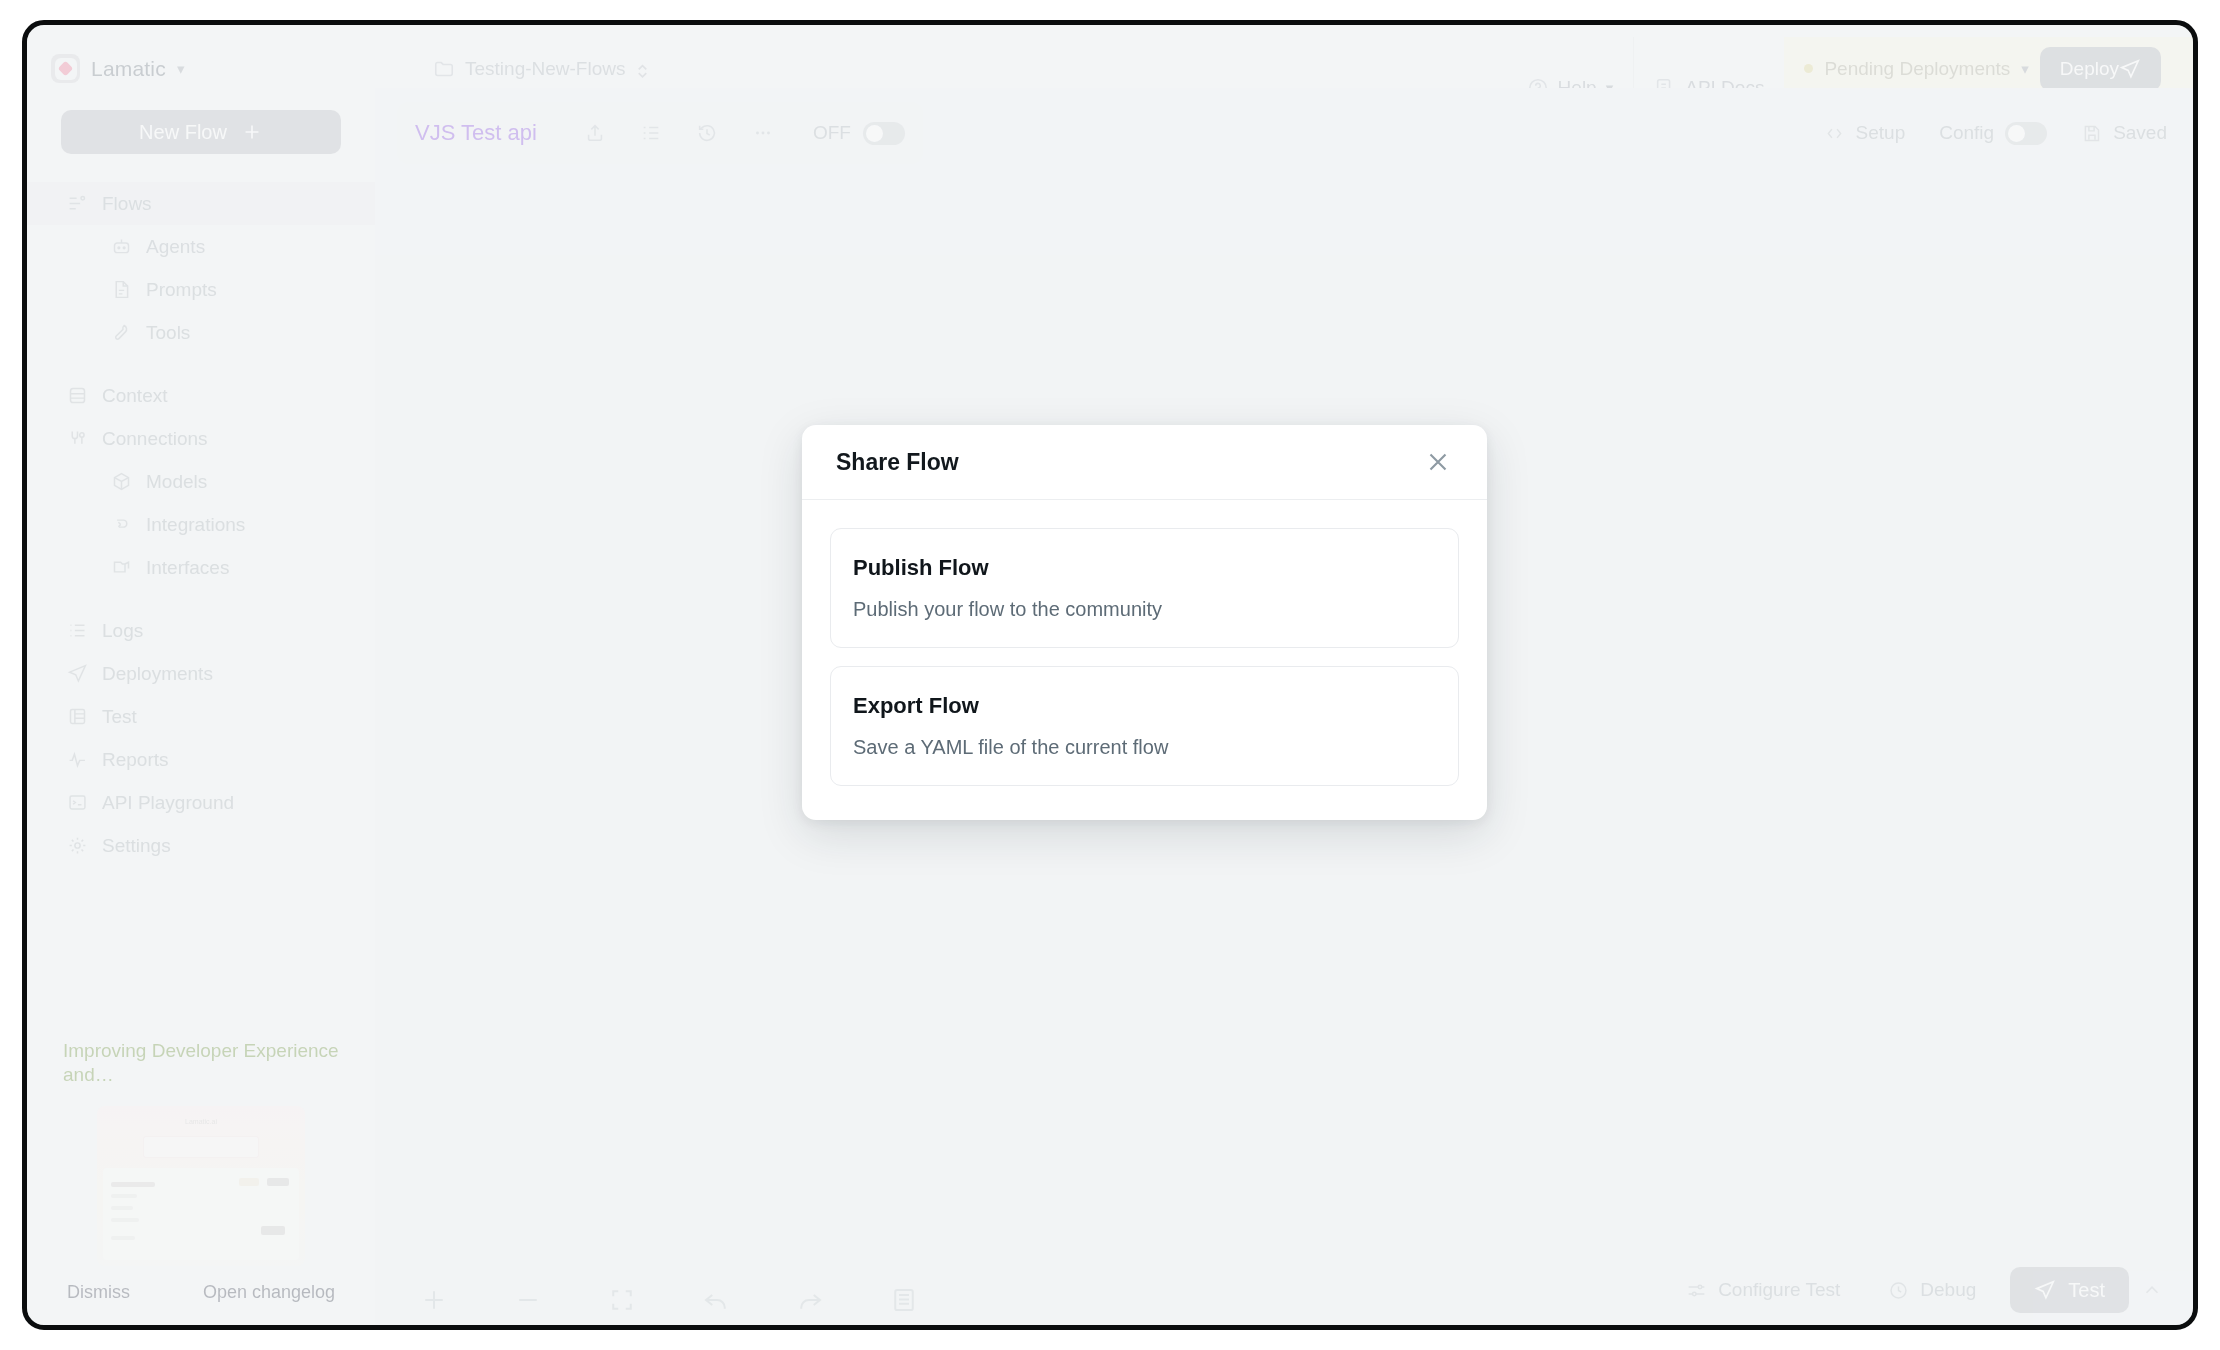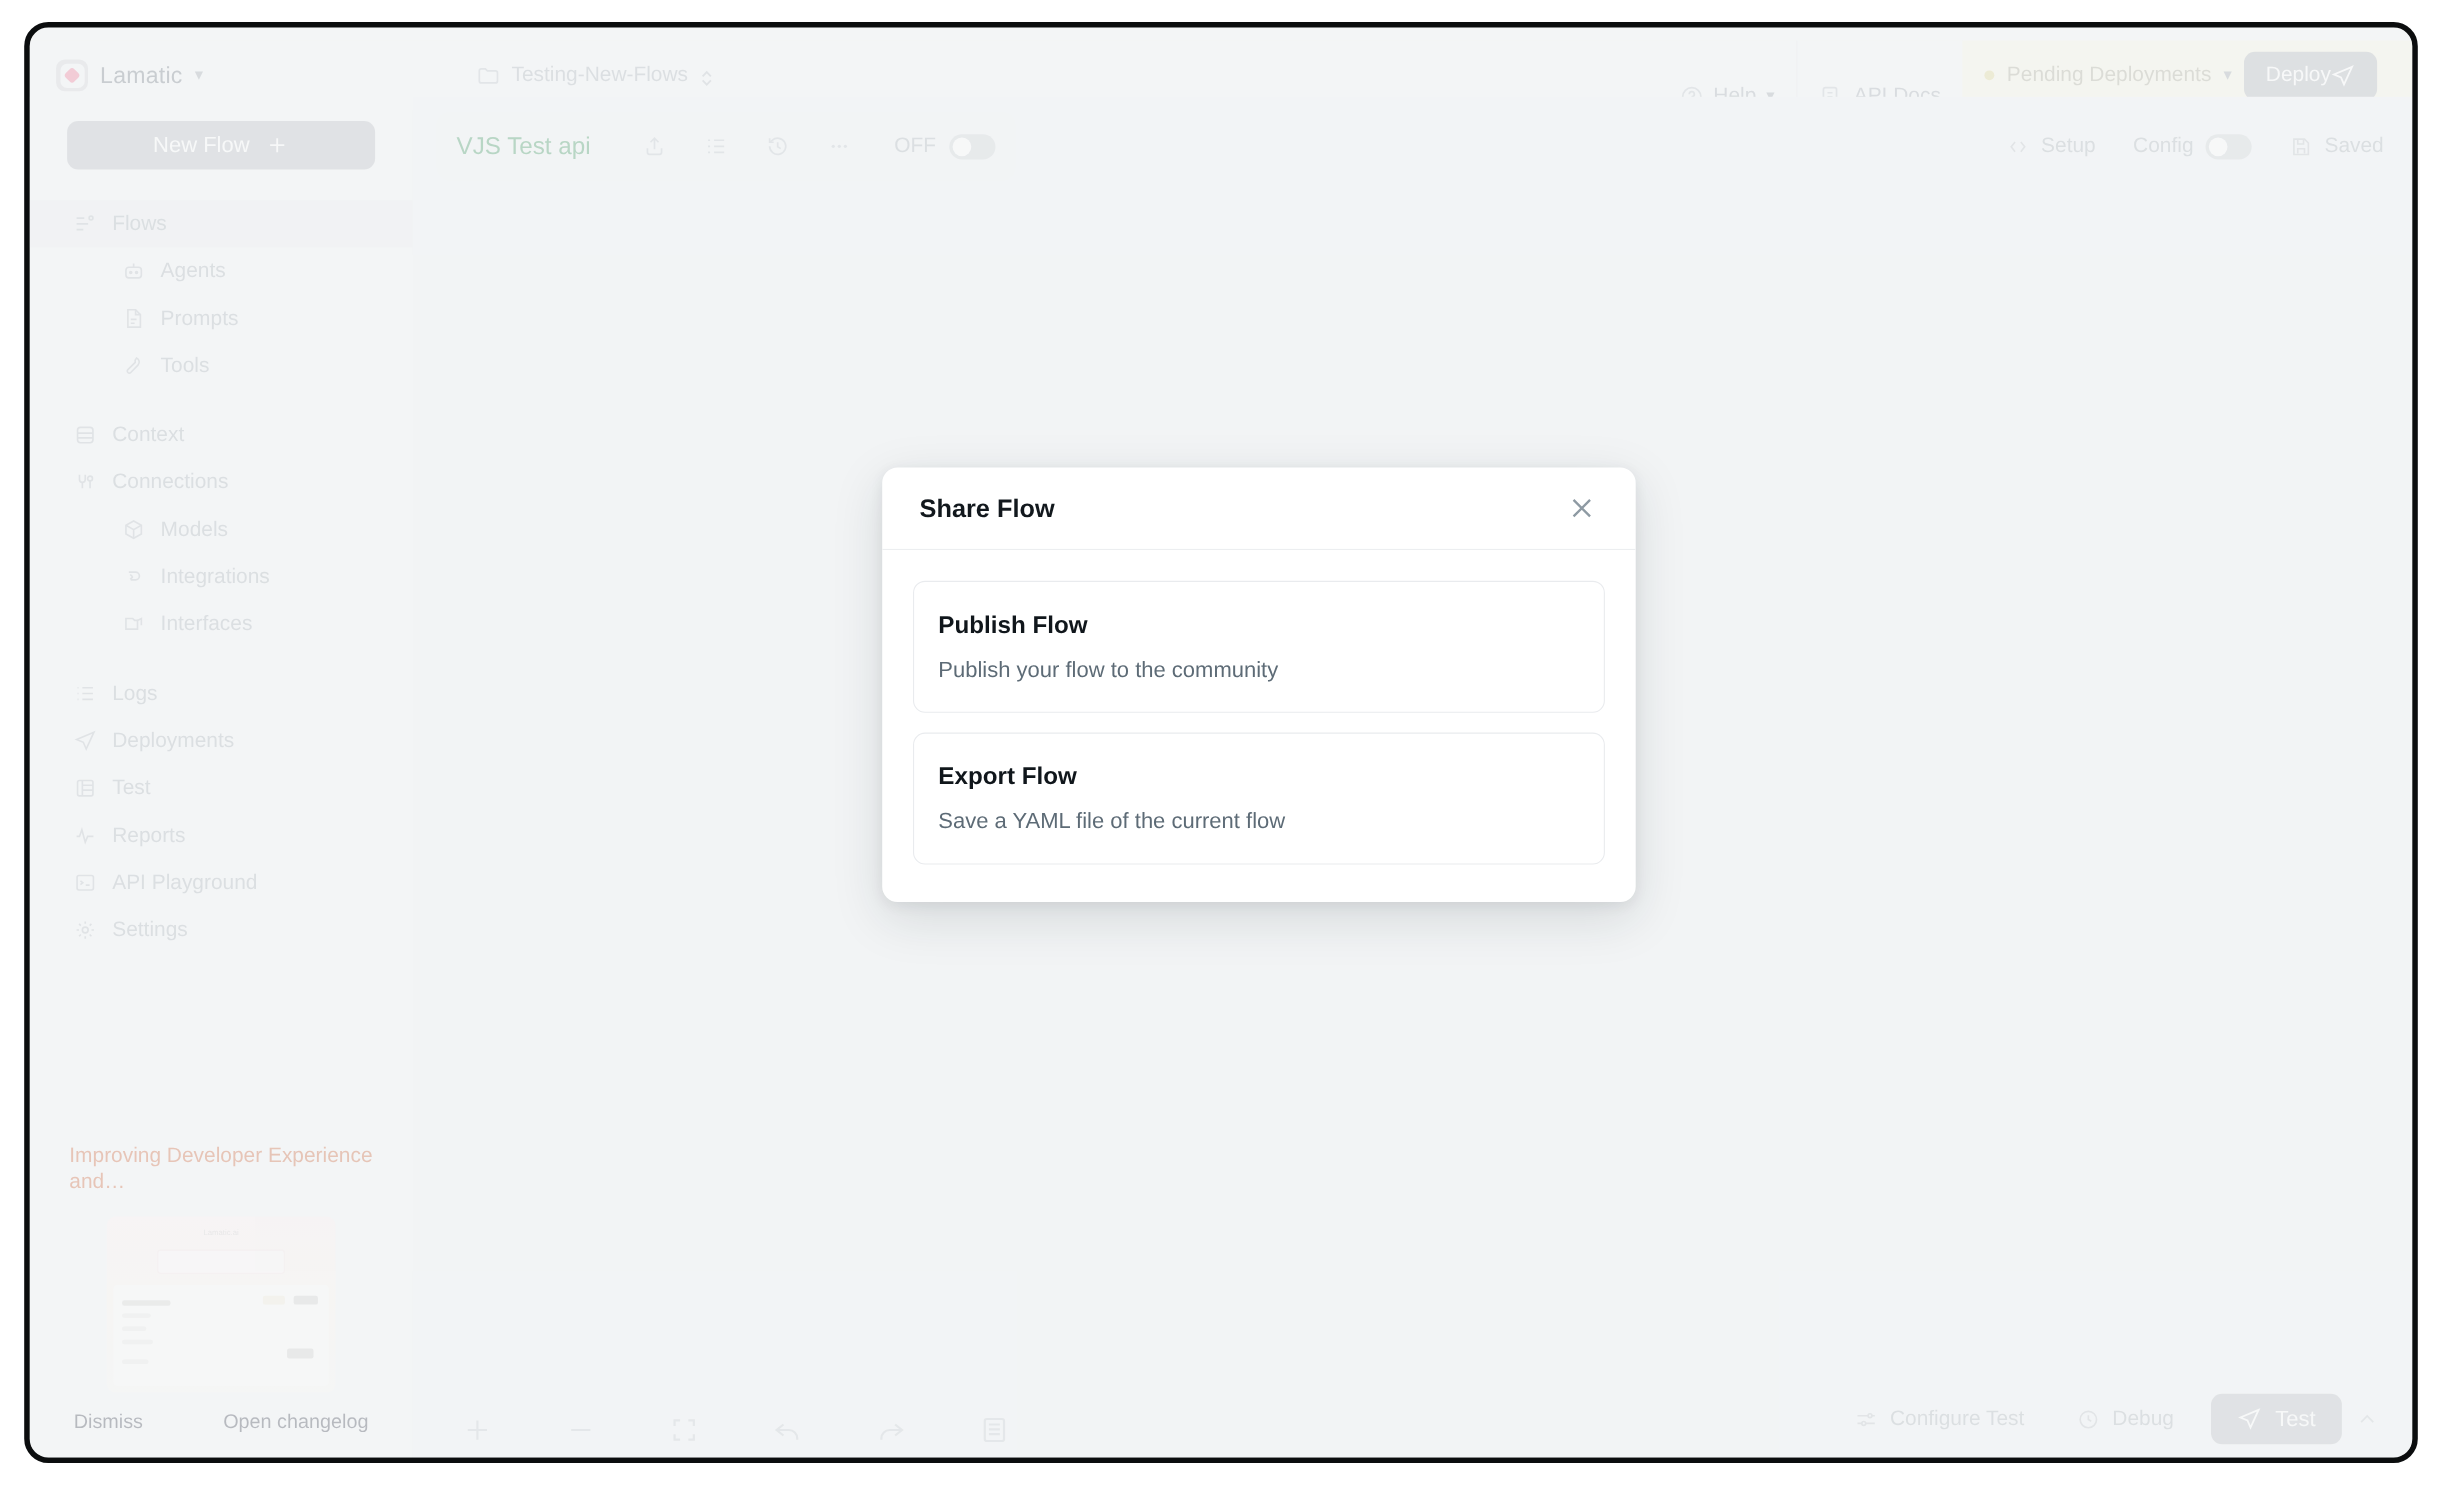--- a/index.html
+++ b/index.html
@@ -141,21 +141,21 @@
   
   #changelog {
     position: absolute;
     left: 18px; bottom: 8px;
     width: 312px;
     border-radius: 14px;
     background: #f2f4f5;
     padding: 16px 18px 10px 18px;
   }
   .cl-title {
-    font-size: 19px; color: #c2410c; line-height: 1.3;
+    font-size: 19px; color: #4d7c0f; line-height: 1.3;
     margin-bottom: 18px;
   }
   .cl-thumb {
     height: 160px;
     border-radius: 8px;
     background: linear-gradient(180deg,#fdf0f0 0%, #fbf4ec 48%, #f7f7f2 100%);
     position: relative;
     overflow: hidden;
     margin: 0 34px;
   }
@@ -192,21 +192,21 @@
   }
   #flow-toolbar {
     position: absolute;
     left: 22px; top: 14px;
     height: 62px;
     display: flex; align-items: center; gap: 0;
     padding: 0 18px;
     border-radius: 12px;
     background: #edf0f1;
   }
-  .flow-title { font-size: 22px; color: #15803d; padding-right: 30px; }
+  .flow-title { font-size: 22px; color: #6d28d9; padding-right: 30px; }
   .tool-ico {
     width: 22px; height: 22px; color: #b2bbc0;
     margin: 0 17px;
   }
   .tool-ico svg { width: 100%; height: 100%; display: block; }
   .off-label { font-size: 19px; color: #9aa4aa; margin-left: 22px; margin-right: 12px; }
   .toggle {
     width: 42px; height: 23px; border-radius: 12px;
     background: #c3cace; position: relative;
   }

